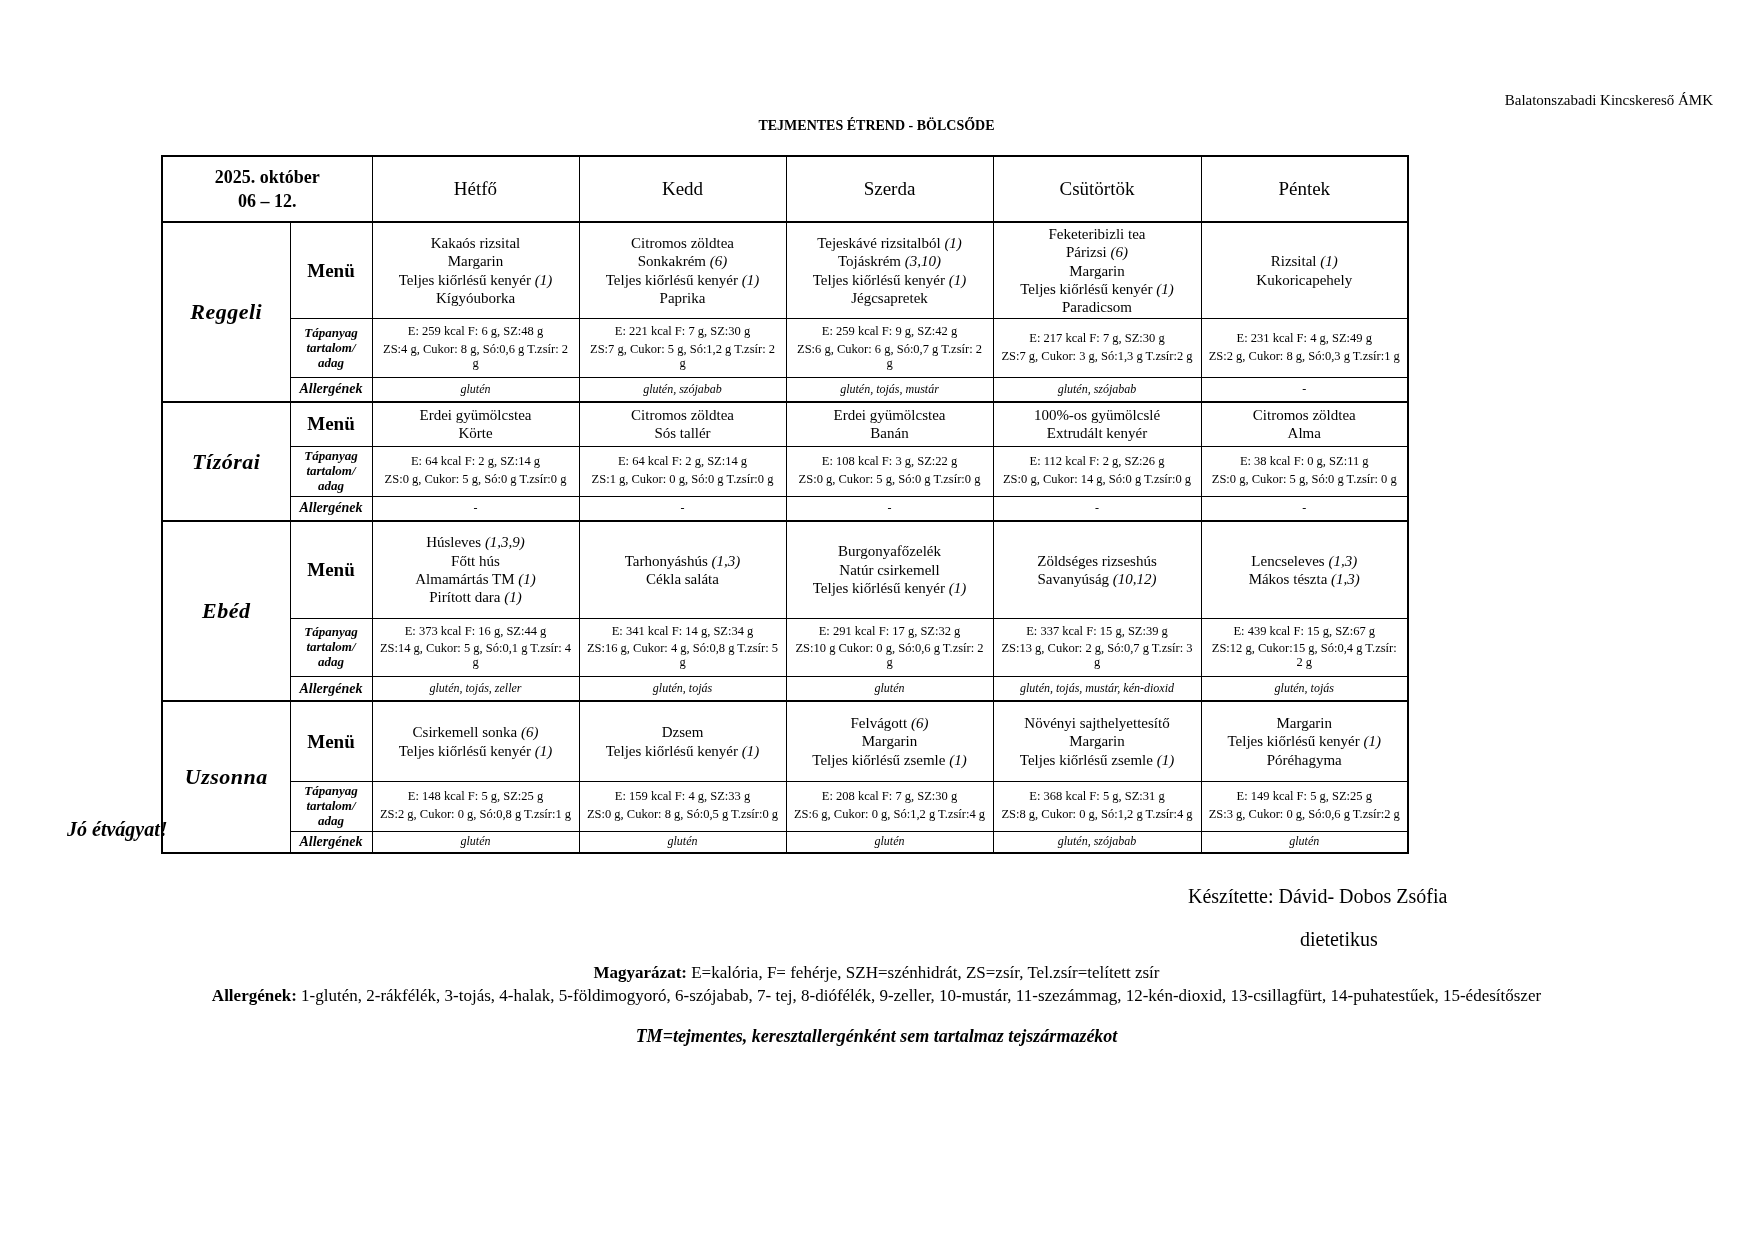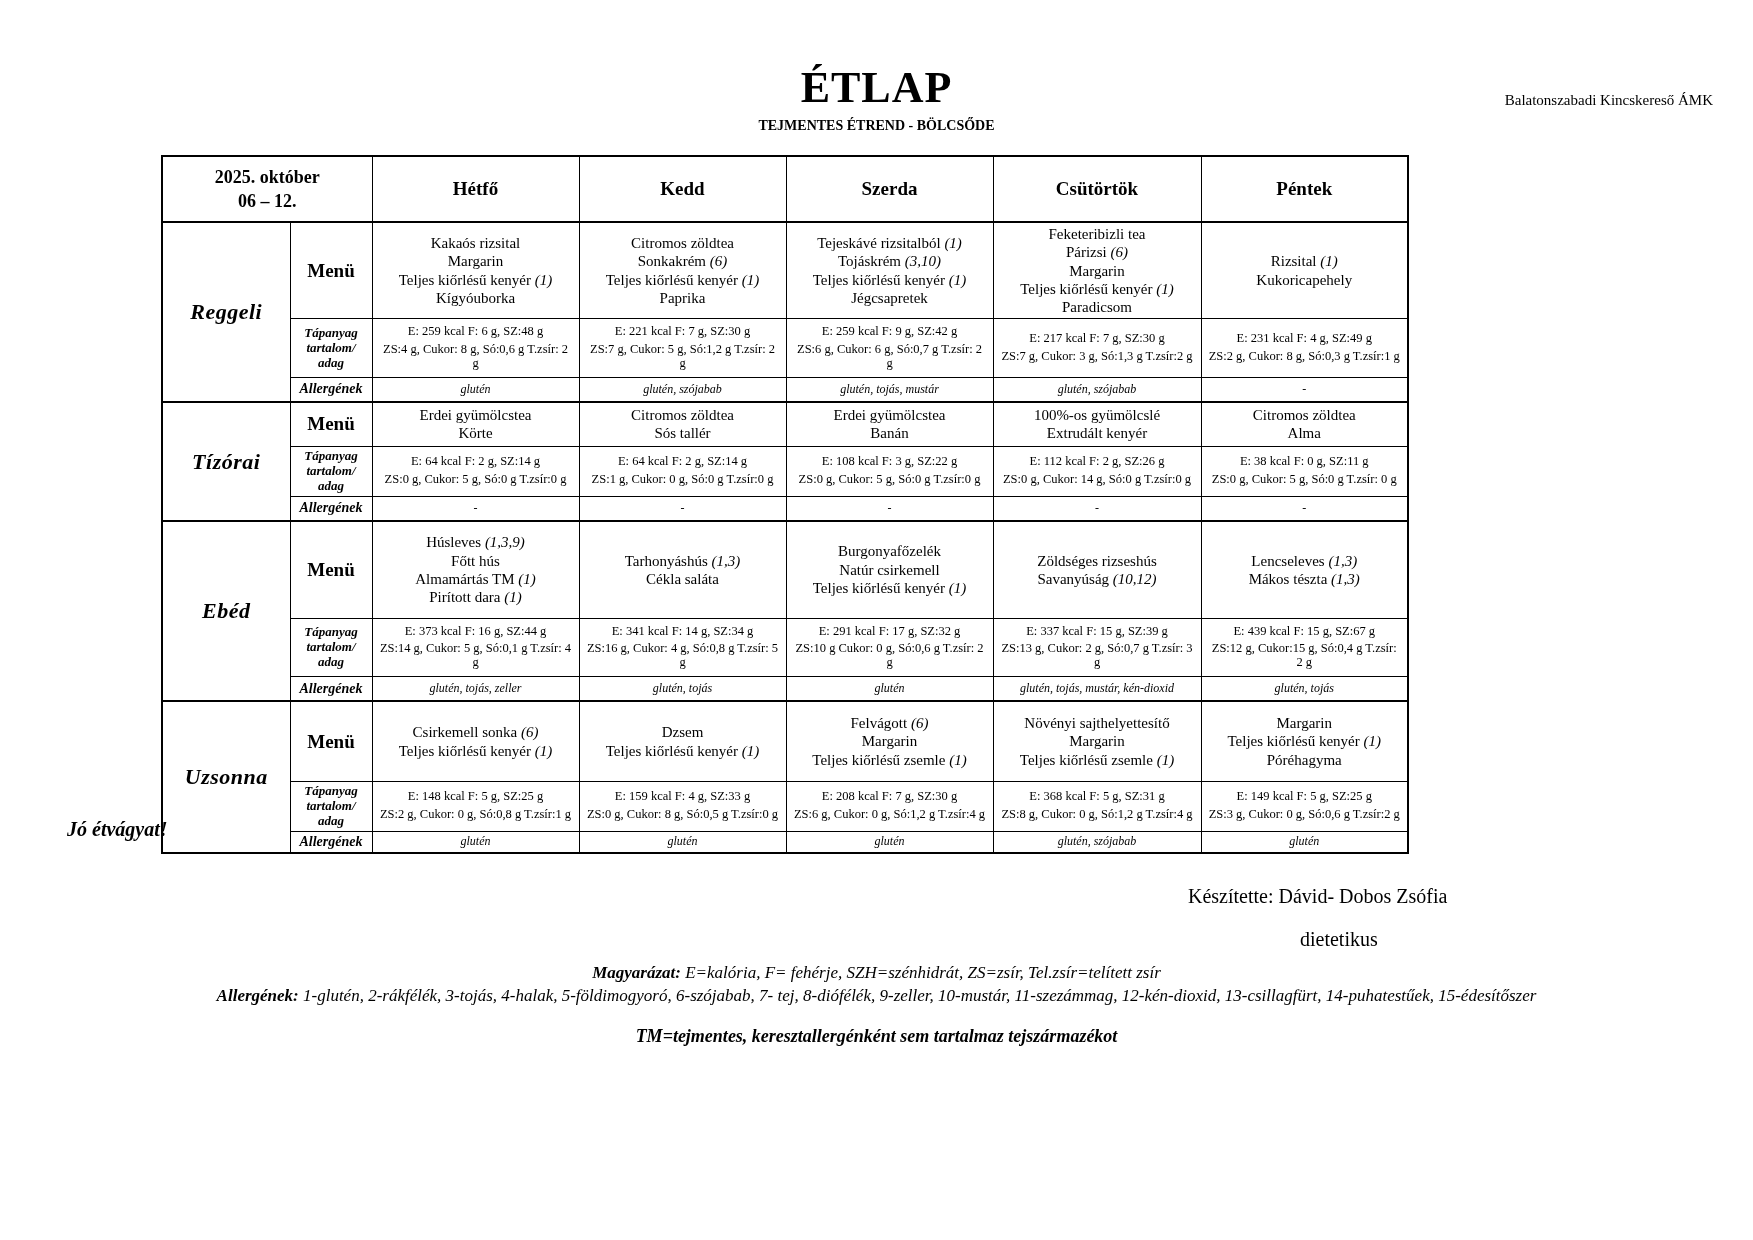--- a/index.html
+++ b/index.html
@@ -37,21 +37,21 @@
   }
   .menu-table td, .menu-table th {
     border: 1px solid #000;
     text-align: center; vertical-align: middle;
     padding: 2px 6px;
     overflow: hidden;
   }
   tr.row-header { height: 66px; }
   tr.row-header th { border-bottom: 2px solid #000; }
   .cell-date { font-size: 18px; font-weight: bold; line-height: 1.35; }
-  .cell-day { font-size: 19px; font-weight: bold; }
+  .cell-day { font-size: 19px; font-weight: normal; }
 
   .cell-meal {
     font-size: 22px; font-weight: bold; font-style: italic;
     letter-spacing: .5px;
   }
   .cell-label-menu { font-size: 19px; font-weight: bold; }
   .cell-label-nutrition {
     font-size: 13px; font-weight: bold; font-style: italic; line-height: 1.15;
     padding: 0 2px;
   }
@@ -82,35 +82,34 @@
     position: absolute; left: 1188px; top: 885px;
     font-size: 20px;
   }
   .dietitian {
     position: absolute; left: 1252px; top: 928px;
     font-size: 20px;
     margin-left: 48px;
   }
   .legend {
     position: absolute; top: 962px; left: 0; width: 100%;
-    text-align: center; font-size: 17px; font-style: italic; line-height: 1.35;
+    text-align: center; font-size: 17px; line-height: 1.35;
   }
   .legend .lbl { font-weight: bold; }
   .legend-line2 { width: 1560px; margin: 0 auto; }
   .tm-note {
     position: absolute; top: 1026px; left: 0; width: 100%;
     text-align: center; font-size: 18px; font-weight: bold; font-style: italic;
   }
 </style>
 </head>
 <body>
 
 <div class="page">
 
-  <div class="doc-title">ÉTLAP</div>
   <div class="doc-subtitle">TEJMENTES ÉTREND - BÖLCSŐDE</div>
   <div class="doc-org">Balatonszabadi Kincskereső ÁMK</div>
 
   <table class="menu-table">
     <colgroup>
       <col style="width:128px">
         <col style="width:82px">
       <col style="width:207px">
         <col style="width:207px">
         <col style="width:207px">

